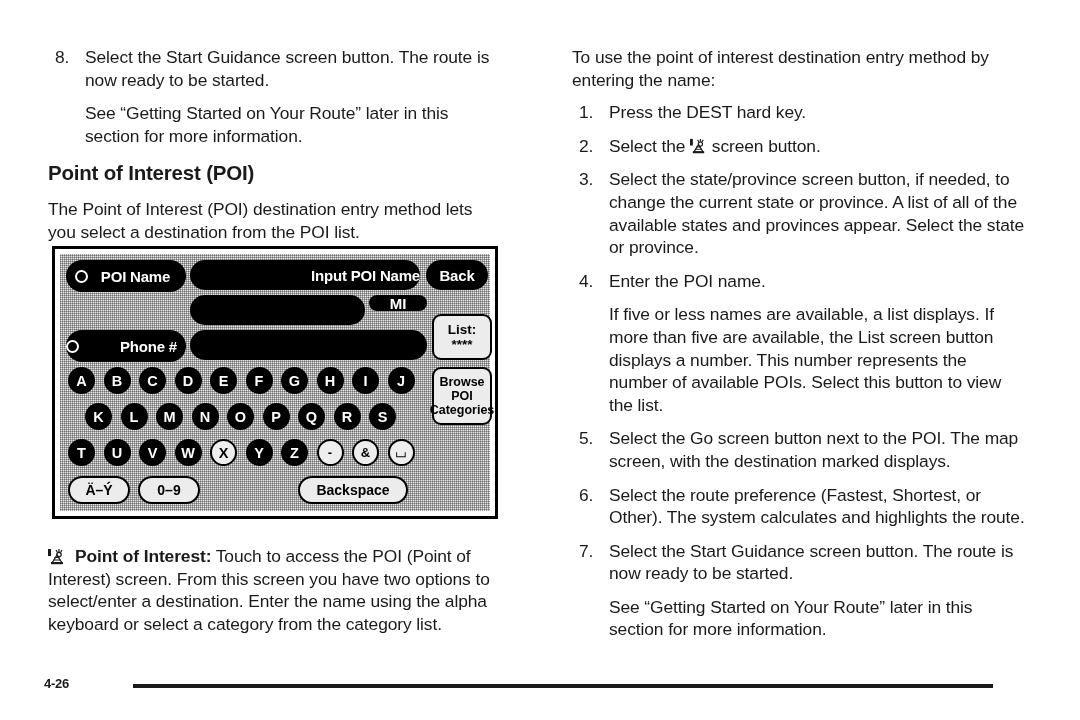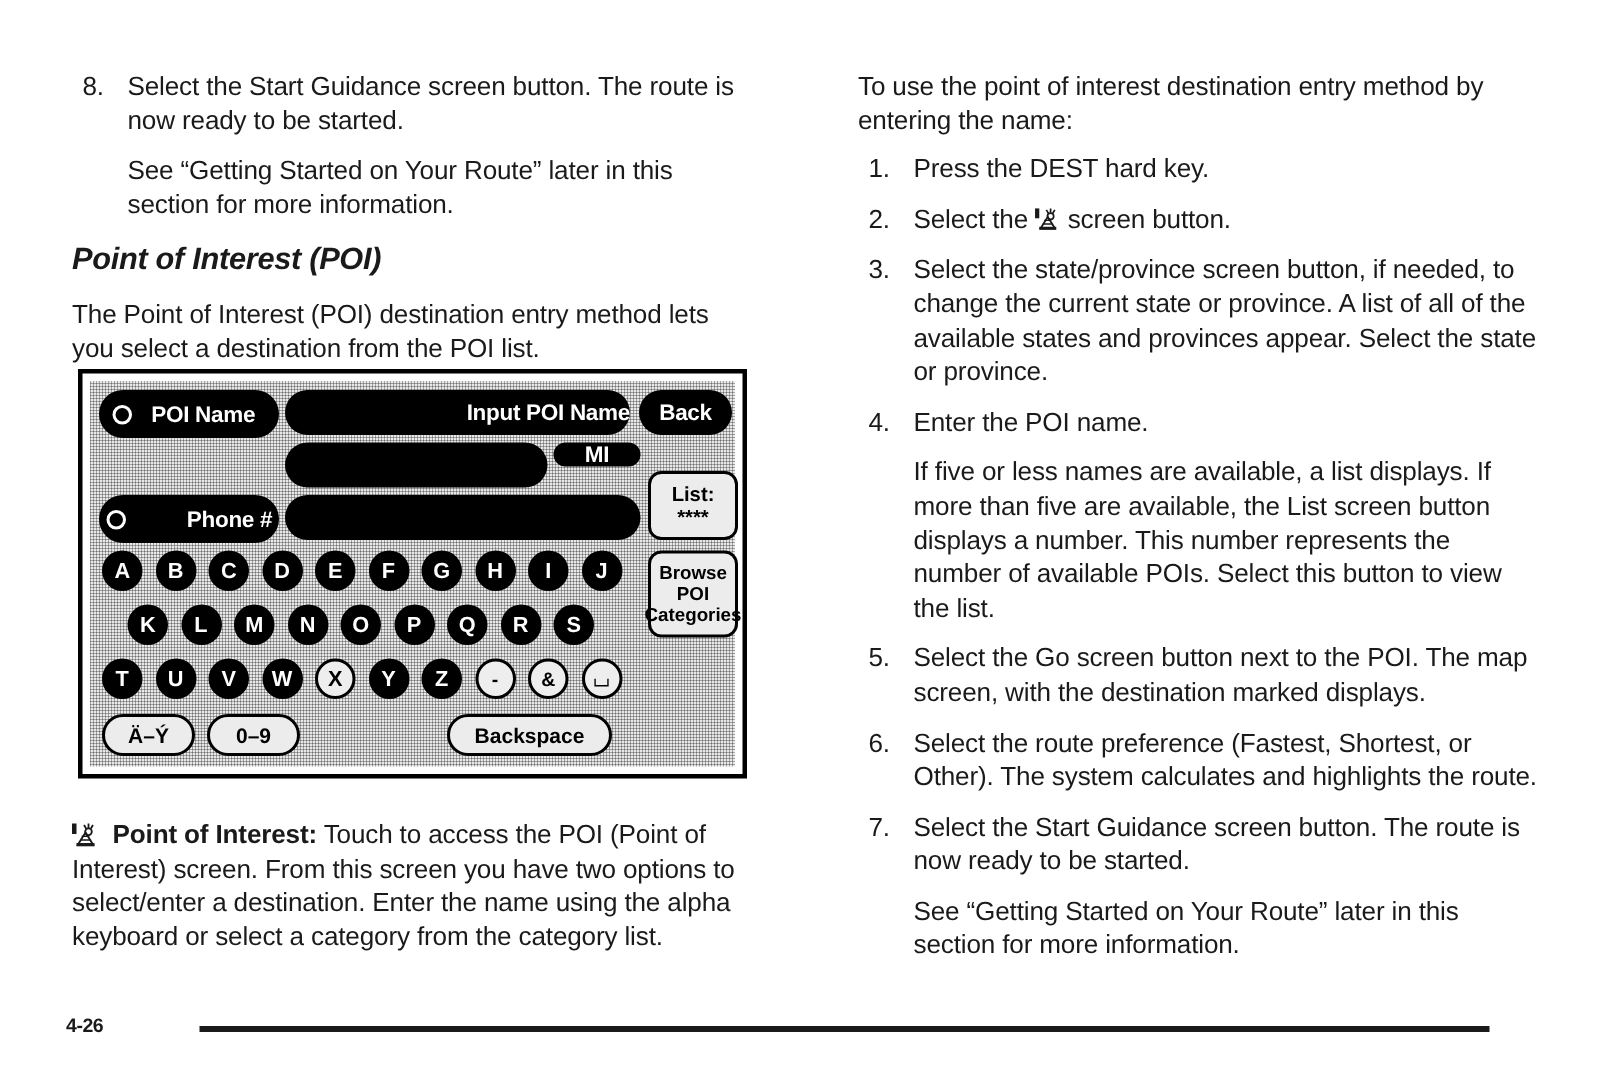--- a/index.html
+++ b/index.html
@@ -56,21 +56,20 @@
     line-height: 22.6px;
     margin: 0 0 11px 0;
     letter-spacing: -0.1px;
   }
 
   h2.heading {
     font-size: 20.5px;
     font-weight: bold;
     margin: 14px 0 13px 0;
     letter-spacing: -0.2px;
-    font-style: italic;
   }
 
   .bold { font-weight: bold; }
 
   
   .poi-glyph {
     display: inline-block;
     width: 17px;
     height: 17px;
     vertical-align: -3px;
@@ -140,21 +139,21 @@
   .radio-dot {
     width: 13px;
     height: 13px;
     border: 2.5px solid #fff;
     border-radius: 50%;
     box-sizing: border-box;
     flex: 0 0 auto;
   }
 
   
-  .lbl-pill { padding: 16px 9px; gap: 6px; justify-content: center; }
+  .lbl-pill { padding: 16px 9px; gap: 6px; justify-content: flex-end; }
   .lbl-pill .lbl-text { flex: 1; text-align: center; }
 
   
   .key {
     position: absolute;
     width: 27px;
     height: 27px;
     border-radius: 50%;
     background: #000;
     color: #fff;

